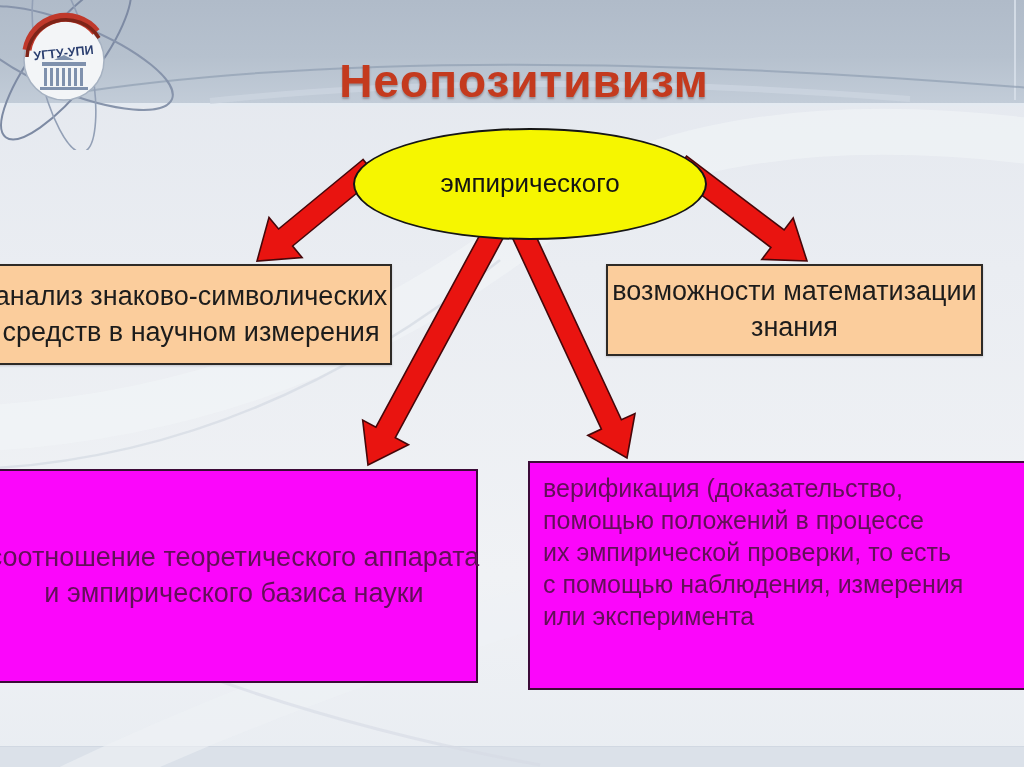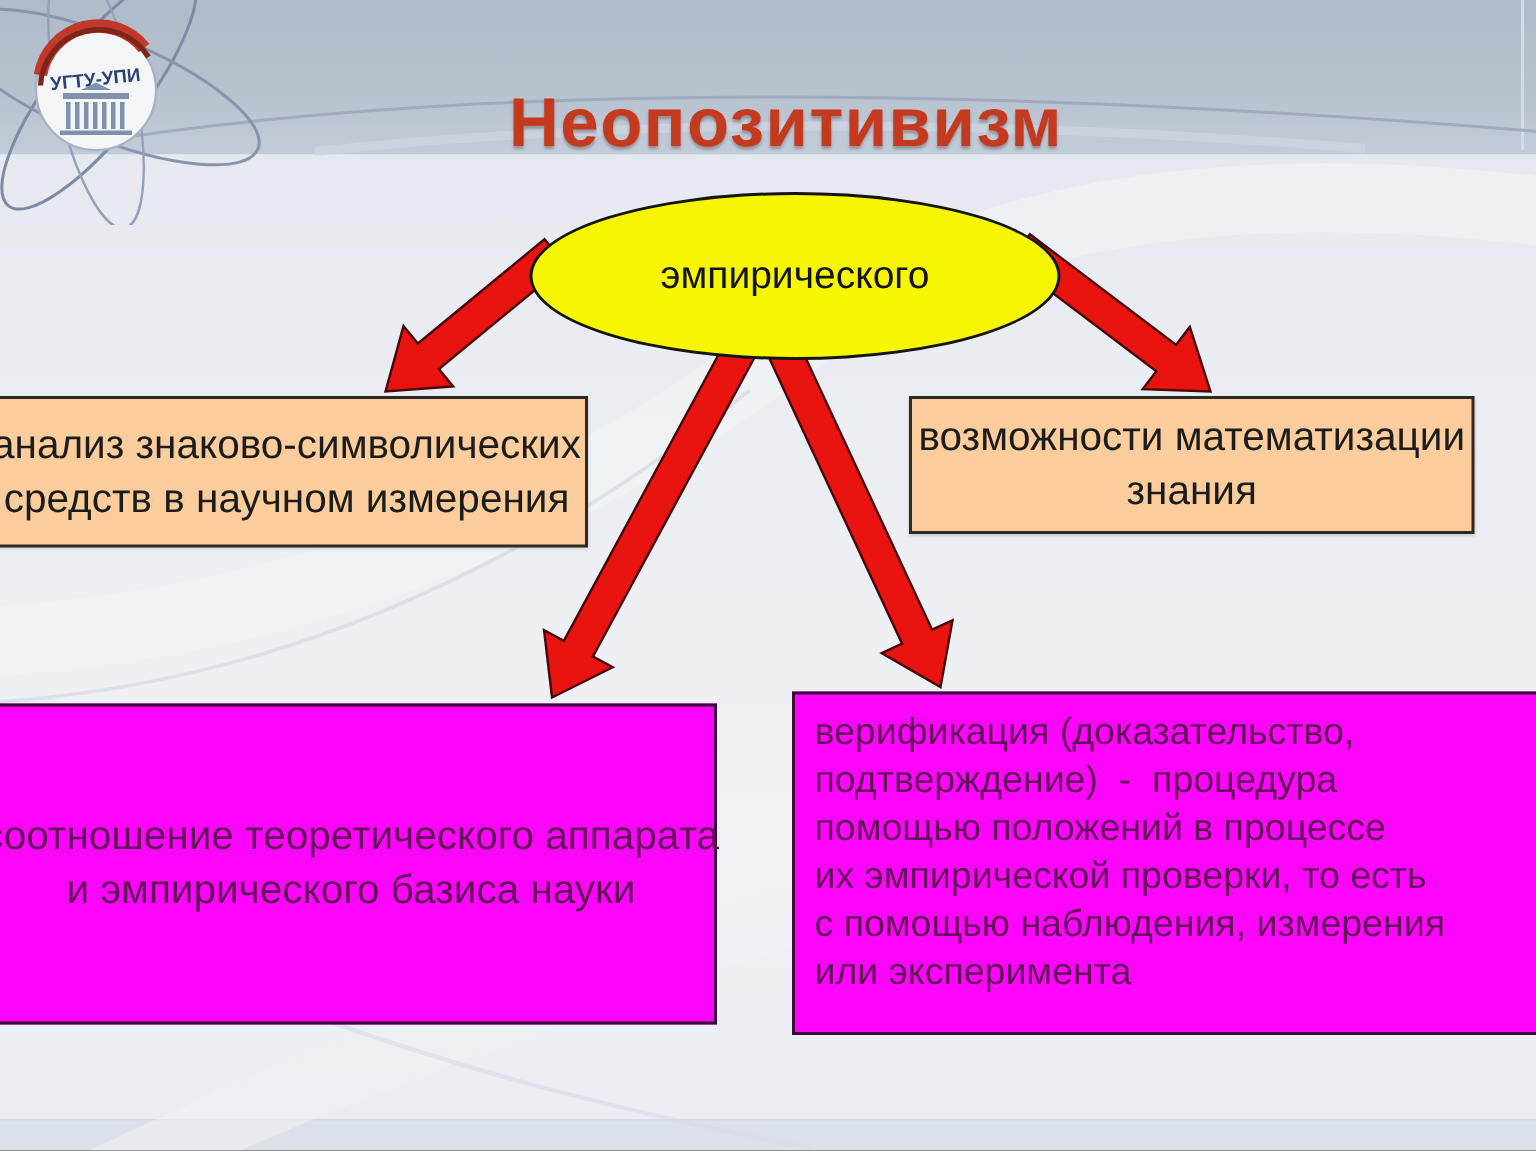--- a/index.html
+++ b/index.html
@@ -125,21 +125,20 @@
     <div class="line">знания</div>
   </div>
 
   <div class="dbox magenta box-theory">
     <div class="line">соотношение теоретического аппарата</div>
     <div class="line">и эмпирического базиса науки</div>
   </div>
 
   <div class="dbox magenta box-verification">
     <div class="line">верификация (доказательство,</div>
-    <div class="line">подтверждение)  -  процедура</div>
     <div class="line">помощью положений в процессе</div>
     <div class="line">их эмпирической проверки, то есть</div>
     <div class="line">с помощью наблюдения, измерения</div>
     <div class="line">или эксперимента</div>
   </div>
 
   <svg class="arrows-svg" width="1024" height="767" viewBox="0 0 1024 767">
     <polygon points="363,159.5 278.6,229 269,217.4 257,261 302.1,257.6 292.6,246 377,176.5"></polygon>
     <polygon points="673.4,173.8 770.9,247.5 761.8,259.4 807,261 793.2,217.9 784.1,229.9 686.6,156.2"></polygon>
     <polygon points="485.3,224.8 375.9,427.2 362.7,420.1 368,465 408.5,444.8 395.3,437.7 504.7,235.2"></polygon>

